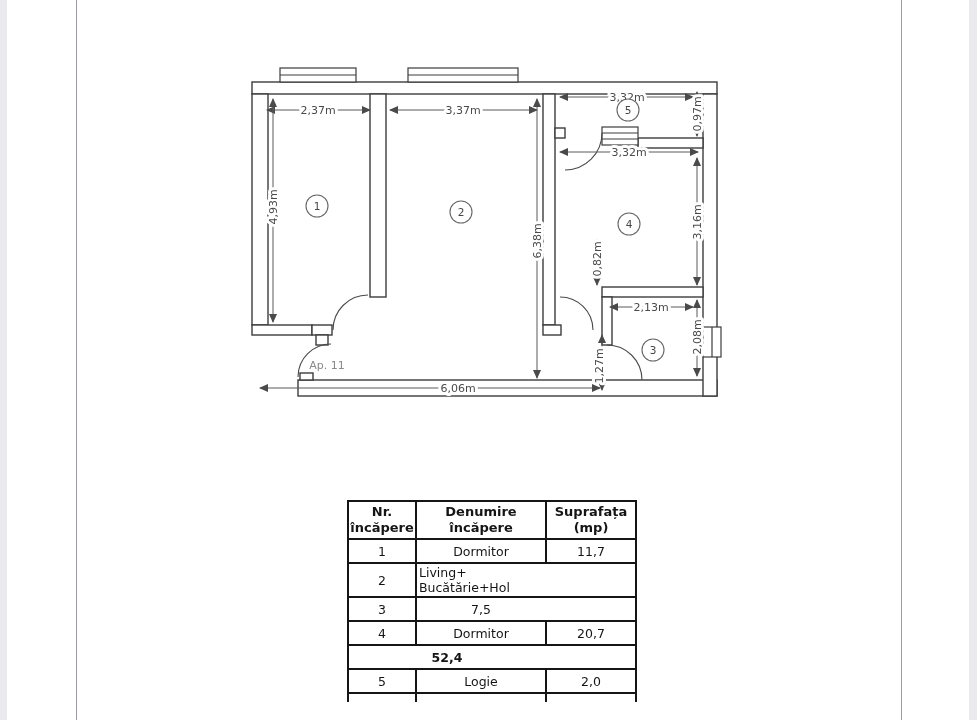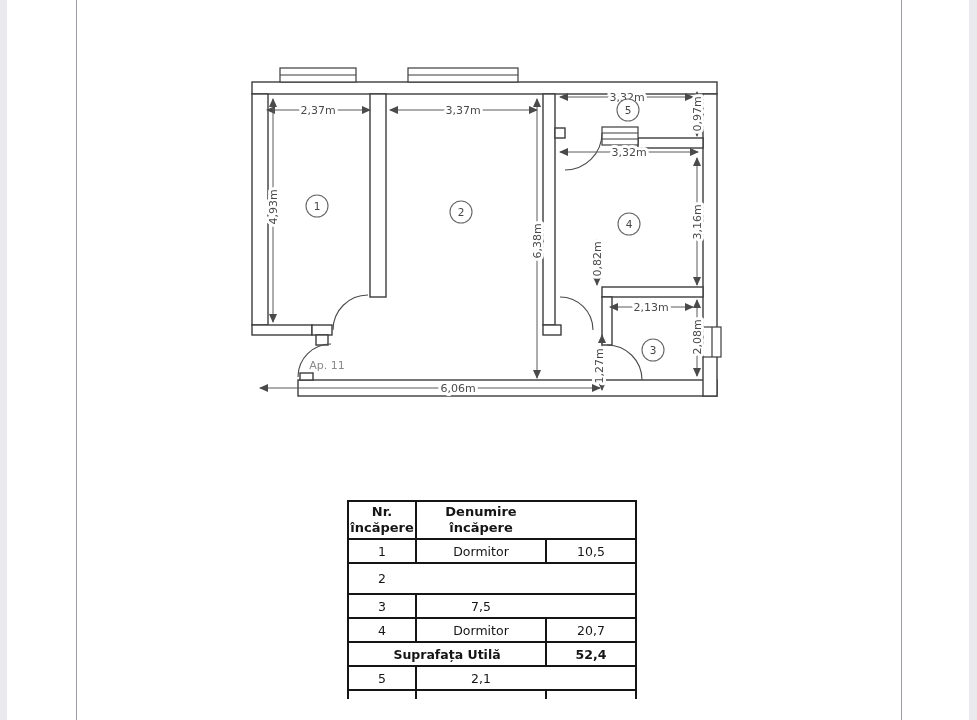--- a/index.html
+++ b/index.html
@@ -175,51 +175,56 @@
 <div class="tbl">
   <div class="trow hdr">
     <div class="tcell">
       <span>Nr.</span>
         <span>încăpere</span>
     </div>
     <div class="tcell">
       <span>Denumire</span>
         <span>încăpere</span>
     </div>
+    <div class="tcell">
+      <span>Suprafața</span>
+        <span>(mp)</span>
+    </div>
   </div>
 
   <div class="trow data">
     <div class="tcell">1</div>
     <div class="tcell">Dormitor</div>
-    <div class="tcell">10,5</div>
+    <div class="tcell">11,7</div>
   </div>
 
   <div class="trow data tall">
     <div class="tcell">2</div>
+    <div class="tcell">Living+ Bucătărie+Hol</div>
   </div>
 
   <div class="trow data">
     <div class="tcell">3</div>
     <div class="tcell">7,5</div>
   </div>
 
   <div class="trow data">
     <div class="tcell">4</div>
     <div class="tcell">Dormitor</div>
     <div class="tcell">20,7</div>
   </div>
 
   <div class="trow merged total">
-    <div class="tcell">Suprafața Utilă</div>
     <div class="tcell">52,4</div>
   </div>
 
   <div class="trow data">
     <div class="tcell">5</div>
-    <div class="tcell">2,1</div>
+    <div class="tcell">Logie</div>
+    <div class="tcell">2,0</div>
   </div>
 
 
   <div class="trow partial">
     <div class="tcell"></div>
     <div class="tcell"></div>
     <div class="tcell"></div>
   </div>
 </div>
 

